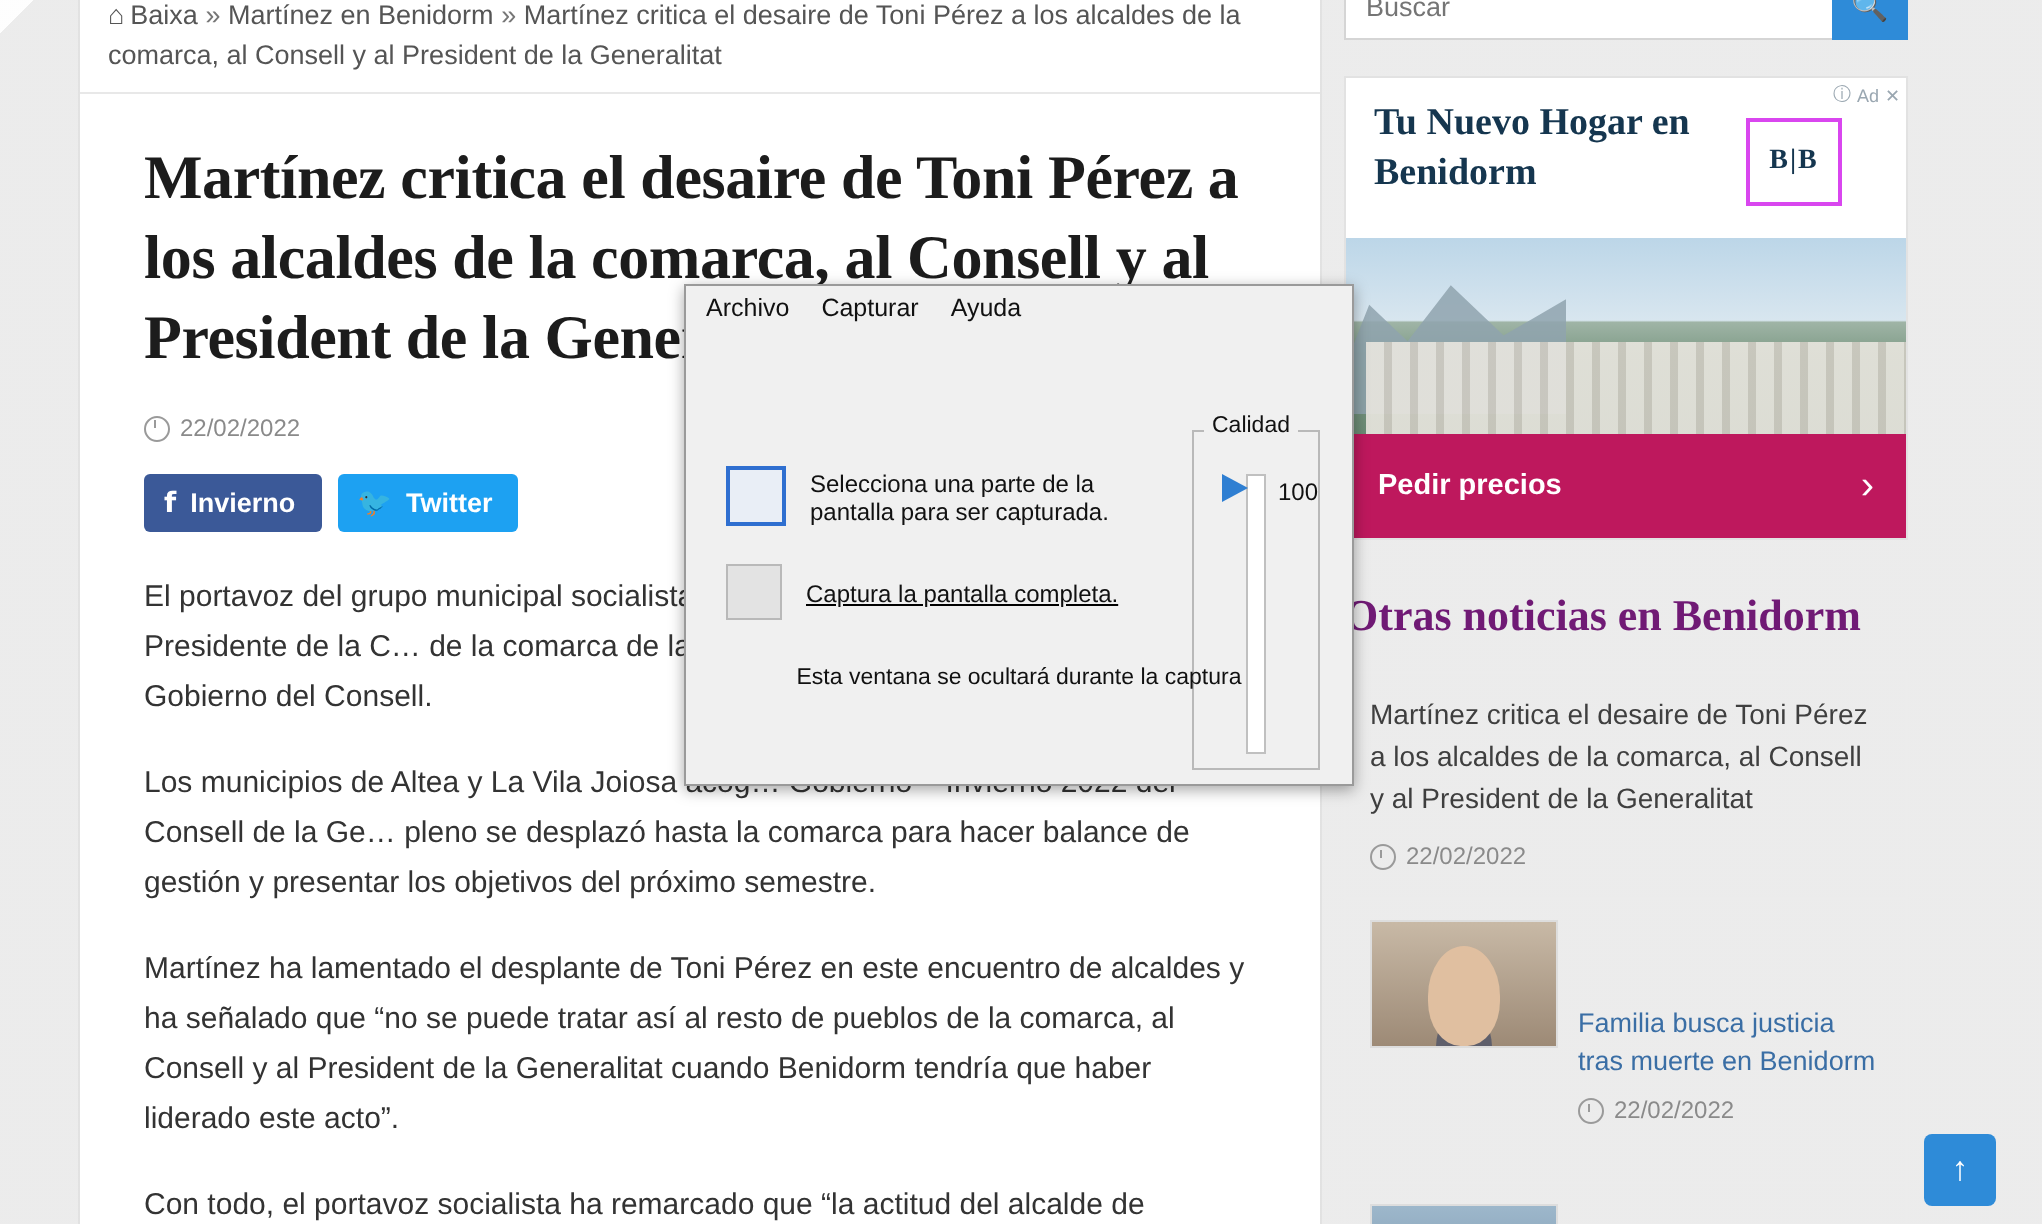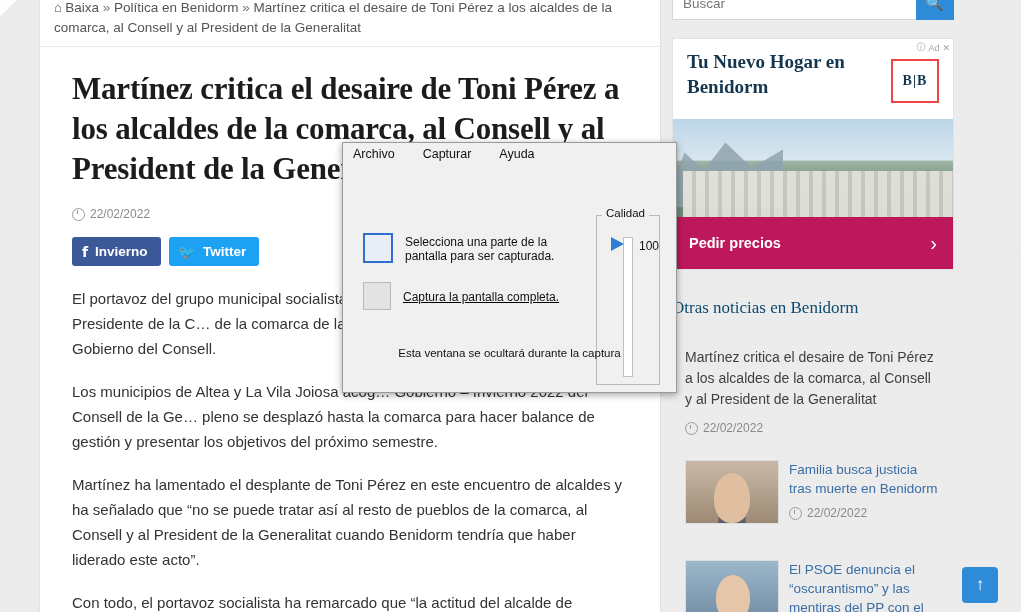--- a/index.html
+++ b/index.html
@@ -176,23 +176,23 @@
     left: 14px; top: 10px;
     font-size: 19px;
     line-height: 25px;
     font-weight: bold;
     color: #15364f;
     font-family: "Liberation Serif", serif;
     width: 190px;
   }
   .ad-logo {
     position: absolute;
-    right: 14px; top: 20px;
+    right: 32px; top: 20px;
     width: 44px; height: 40px;
-    border: 2px solid #ef4444;
+    border: 2px solid #d946ef;
     display: flex;
     align-items: center;
     justify-content: center;
     color: #15364f;
     font-family: "Liberation Serif", serif;
     font-size: 14px;
     letter-spacing: 1px;
     font-weight: bold;
   }
   .ad-photo {
@@ -229,24 +229,24 @@
     justify-content: space-between;
     padding: 0 16px;
     box-sizing: border-box;
     cursor: pointer;
   }
   .ad-cta-text { color: #fff; font-size: 14.5px; font-weight: bold; }
   .ad-cta-arrow { color: #fff; font-size: 20px; }
 
   h2.side-title {
     font-family: "Liberation Serif", serif;
-    font-size: 17px;
+    font-size: 22px;
     line-height: 32px;
-    font-weight: normal;
-    color: #0c4a6e;
+    font-weight: bold;
+    color: #701a75;
     margin: 22px 0 12px 0;
   }
 
   .news-lead {
     font-size: 14px;
     line-height: 21px;
     color: #3f3f3f;
     padding: 10px 12px 10px 12px;
     border: 1px solid #ececec;
     border-bottom: none;
@@ -278,21 +278,21 @@
     box-shadow: 0 26px 0 -4px #5f5f6b;
   }
   .thumb-b { background: linear-gradient(to bottom, #9db7cb 0%, #6f8ba3 100%); }
   .thumb-b::after {
     content:"";
     position:absolute; left:30px; top:14px;
     width: 34px; height: 46px; border-radius: 50% 50% 45% 45%;
     background:#e6c6a8;
     box-shadow: 0 24px 0 -2px #2f4f74;
   }
-  .news-item-text { font-size: 13.5px; line-height: 19px; color: #3a6ea5; }
+  .news-item-text { font-size: 13.5px; line-height: 19px; color: #3a6ea5; margin-top: 42px; }
   .news-item-text .meta-date { margin-top: 6px; }
 
   
   .to-top {
     position: absolute;
     left: 962px;
     top: 567px;
     width: 36px; height: 36px;
     background: #2e8bd8;
     border-radius: 4px;
@@ -341,21 +341,21 @@
     width: 7px; height: 6px;
     background: #fff;
     border: 1px solid #5f7390;
   }
   .cw-title { font-size: 12.5px; color: #111; }
 
   .cw-menu {
     height: 22px;
     display: flex;
     align-items: center;
-    gap: 28px;
+    gap: 16px;
     padding: 0 10px;
     font-size: 12.5px;
     color: #111;
   }
   .cw-menu span { cursor: default; }
 
   .cw-body {
     position: relative;
     height: 200px;
   }
@@ -424,39 +424,39 @@
     width: 0; height: 0;
     border-top: 7px solid transparent;
     border-bottom: 7px solid transparent;
     border-left: 13px solid #2f7fd2;
     cursor: pointer;
   }
 
   .cw-footer {
     position: absolute;
     left: 0; right: 0;
-    bottom: 6px;
+    bottom: 20px;
     text-align: center;
     font-size: 11.5px;
     color: #111;
   }
 </style>
 </head>
 <body>
 
 <div class="page-bg"></div>
 
 <div class="content-wrap">
 
   <div class="article-col">
 
     <div class="breadcrumb">
       <span class="home-ic">⌂</span><a href="#">Baixa</a>
       <span class="sep">»</span>
-      <a href="#">Política en Benidorm</a>
+      <a href="#">Martínez en Benidorm</a>
       <span class="sep">»</span>
       <span>Martínez critica el desaire de Toni Pérez a los alcaldes de la comarca, al Consell y al President de la Generalitat</span>
     </div>
 
     <div class="article-inner">
       <h1 class="article-title">Martínez critica el desaire de Toni Pérez a los alcaldes de la comarca, al Consell y al President de la Generalitat</h1>
 
       <div class="meta-date">
         <span class="clock"></span>
         <span>22/02/2022</span>

